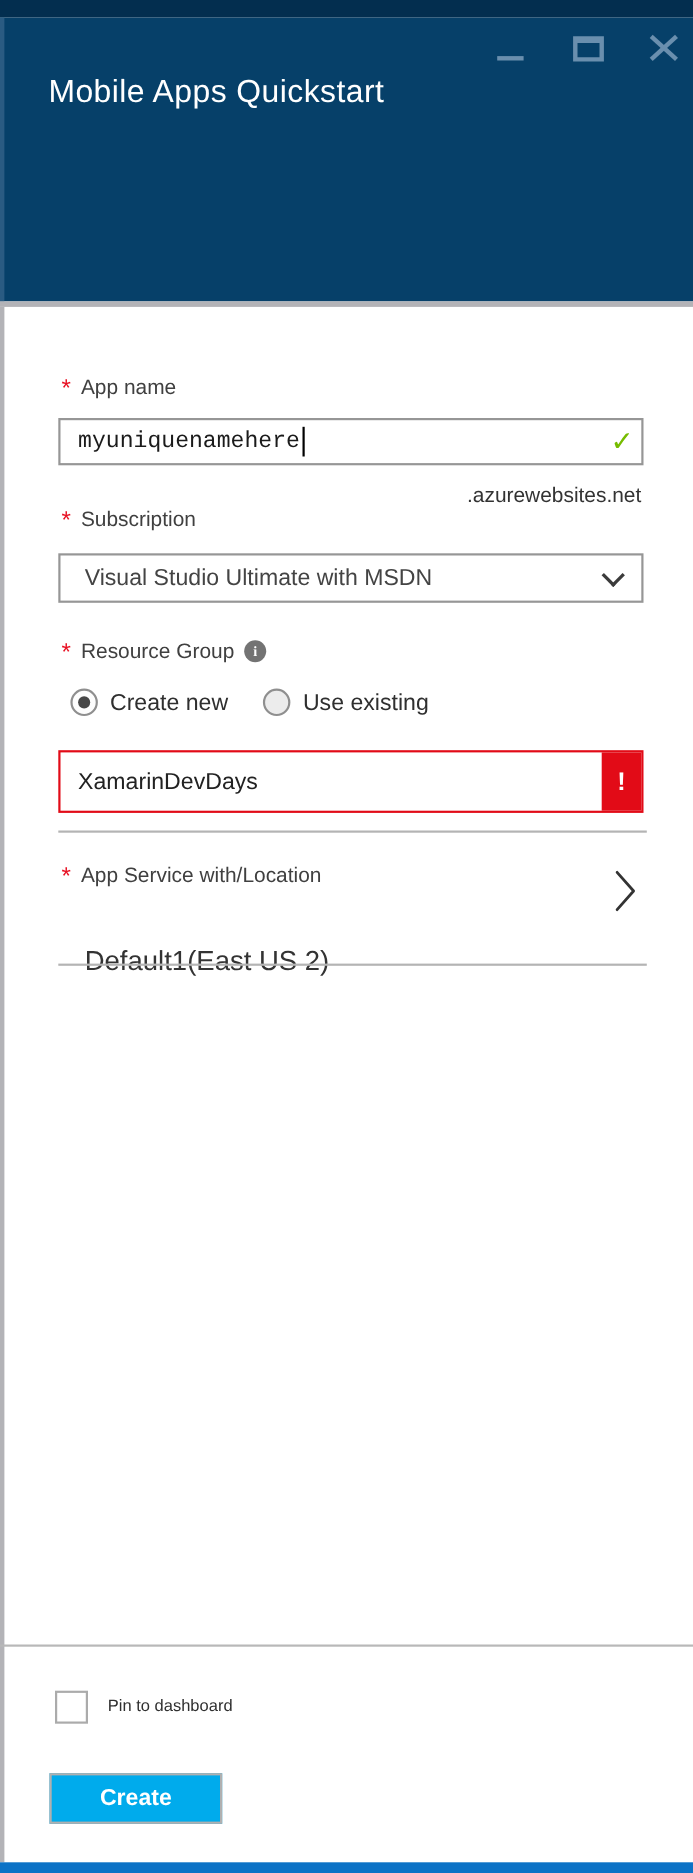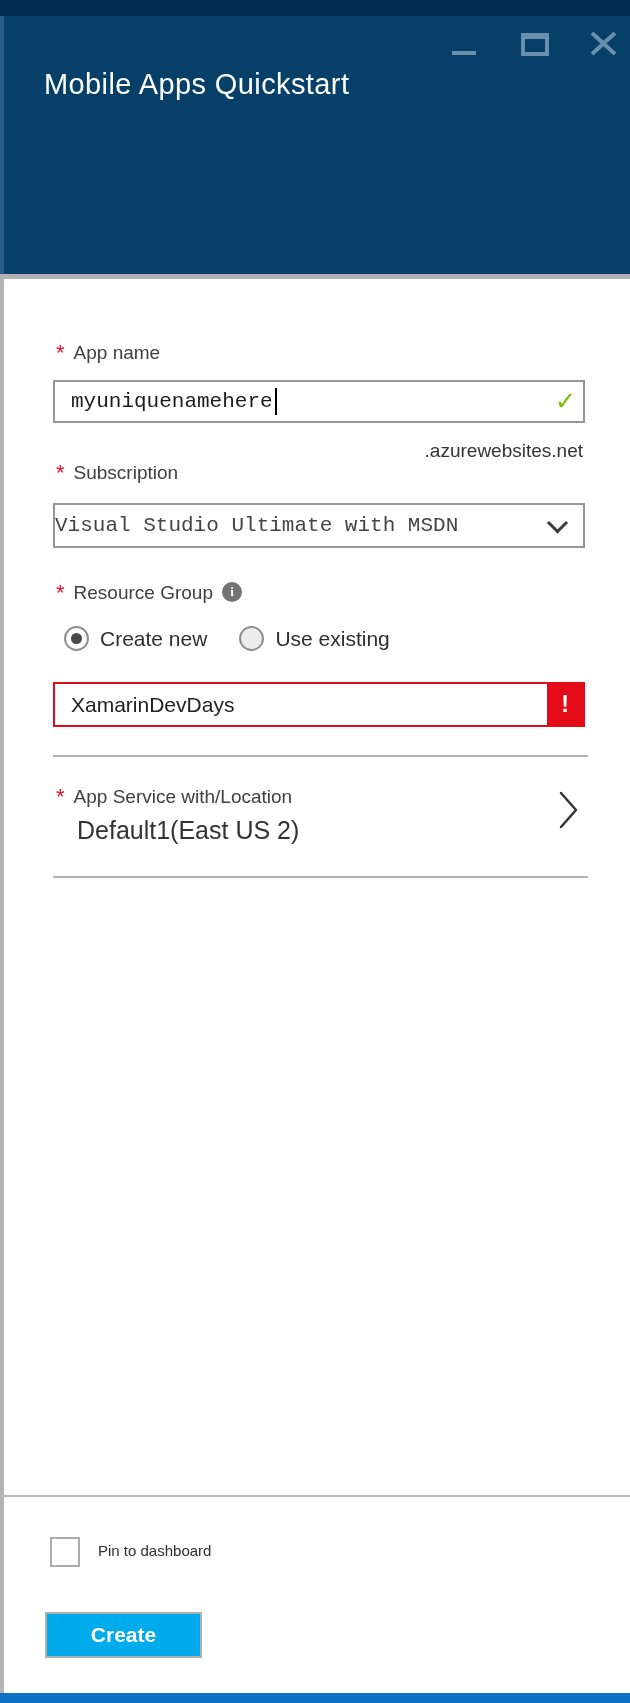--- a/index.html
+++ b/index.html
@@ -78,53 +78,53 @@
   }
   .suffix {
     position: absolute; right: 47px; top: 440px;
     font-size: 19px; color: #333333;
   }
   .select-box {
     position: absolute; left: 53px; top: 503px; width: 532px; height: 45px;
     border: 2px solid #969696; box-sizing: border-box; background: #fff;
     display: flex; align-items: center; cursor: pointer;
   }
-  .select-box .val { font-size: 21px; color: #444444; white-space: nowrap; font-family: Liberation Mono, monospace; }
+  .select-box .val { margin-left: 22px; font-size: 21px; color: #444444; white-space: nowrap; }
   .chevron-down {
     position: absolute; right: 18px; top: 50%;
     width: 12px; height: 12px;
     border-right: 3px solid #3b3b3b; border-bottom: 3px solid #3b3b3b;
     transform: translateY(-70%) rotate(45deg);
   }
   .radio-row { position: absolute; left: 64px; top: 626px; display: flex; align-items: center; }
   .radio {
     width: 25px; height: 25px; border-radius: 50%;
     border: 2px solid #8f8f8f; box-sizing: border-box;
     display: flex; align-items: center; justify-content: center;
     background: #fdfdfd; cursor: pointer; flex: none;
   }
   .radio.unchecked { background: #ececec; }
   .radio .dot { width: 11px; height: 11px; border-radius: 50%; background: #474747; }
   .radio-label { margin-left: 11px; font-size: 21px; color: #2f2f2f; white-space: nowrap; cursor: pointer; }
   .radio-gap { margin-left: 32px; }
   .input-error {
-    position: absolute; left: 53px; top: 682px; width: 532px; height: 45px;
+    position: absolute; left: 53px; top: 682px; width: 532px; height: 57px;
     border: 2px solid #e20b17; box-sizing: border-box; background: #fff;
     display: flex; align-items: center;
   }
   .input-error .val { margin-left: 16px; font-size: 21px; color: #222222; white-space: nowrap; }
   .error-box {
     position: absolute; right: 0; top: 0; bottom: 0; width: 36px;
     background: #e20b17; color: #ffffff; font-size: 23px; font-weight: bold;
     display: flex; align-items: center; justify-content: center;
   }
   .divider { position: absolute; left: 53px; width: 535px; height: 2px; background: #b4b4b4; }
   .asp-section { position: absolute; left: 0; top: 780px; width: 630px; height: 96px; cursor: pointer; }
   .asp-value {
-    position: absolute; left: 77px; top: 816px;
+    position: absolute; left: 77px; top: 860px;
     font-size: 25px; color: #333333; white-space: nowrap;
   }
   .chevron-right { position: absolute; left: 558px; top: 790px; }
   
   .footer-sep { position: absolute; left: 0; top: 1495px; width: 630px; height: 2px; background: #b8b8b8; }
   .checkbox {
     position: absolute; left: 50px; top: 1537px; width: 30px; height: 30px;
     border: 2px solid #ababab; box-sizing: border-box; background: #ffffff; cursor: pointer;
   }
   .pin-label {

